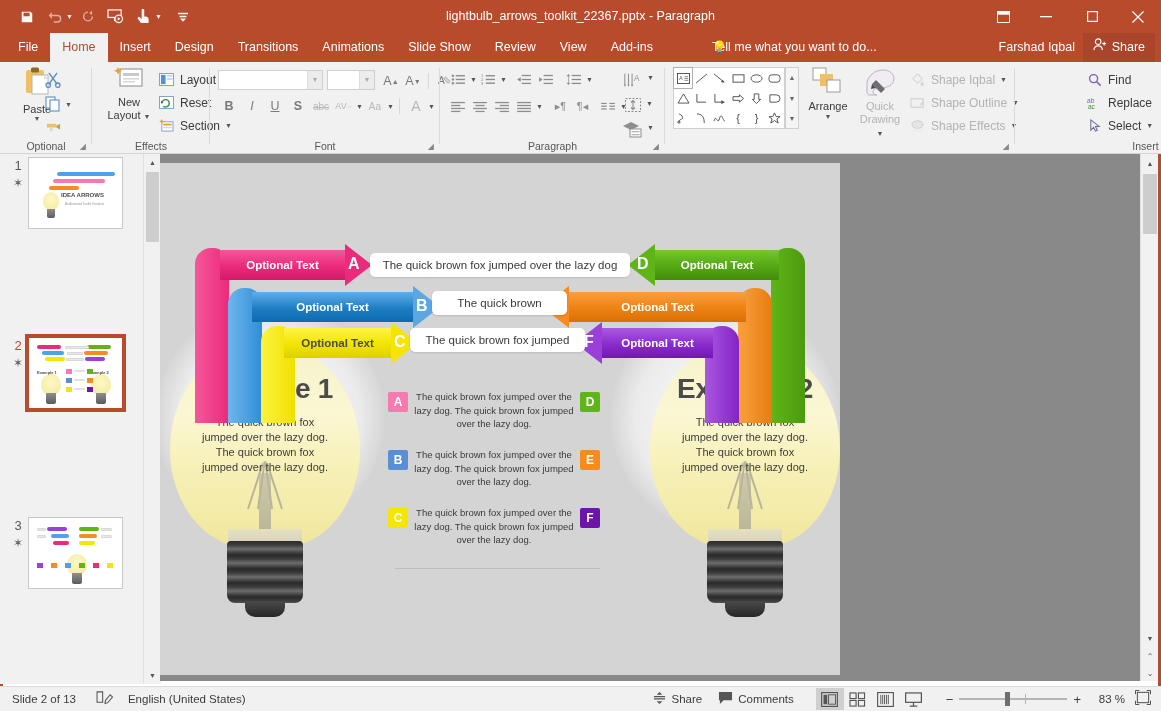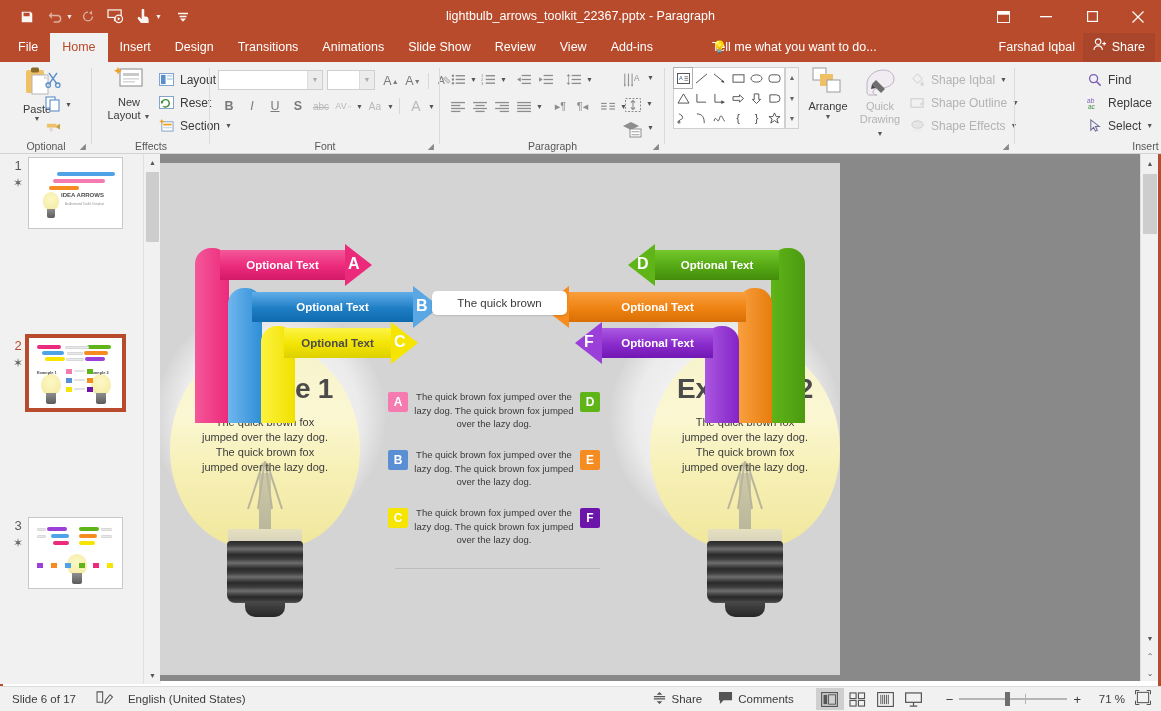--- a/index.html
+++ b/index.html
@@ -1060,21 +1060,23 @@
     <div class="head" style="left:382px; top:123px; border-right:27px solid #f68b1f;"></div>
     <div class="head-letter" style="left:391px; top:134px;">E</div>
 
     <div class="pipe-v" style="left:545px; top:163px; height:97px; background:linear-gradient(90deg,#a957e0,#8423c6);"></div>
     <div class="bar" style="left:442px; top:165px; width:111px; background:linear-gradient(180deg,#ab5ae2 0%,#8a2bcc 55%,#7117b3 100%);">
       <div class="bar-txt">Optional Text</div>
     </div>
     <div class="head" style="left:415px; top:159px; border-right:27px solid #9a3fd8;"></div>
     <div class="head-letter" style="left:424px; top:170px;">F</div>
 
+    <div class="callout" style="left:210px; top:90px; width:260px; height:24px;">The quick brown fox jumped over the lazy dog</div>
     <div class="callout" style="left:272px; top:128px; width:135px; height:24px;">The quick brown</div>
+    <div class="callout" style="left:250px; top:165px; width:175px; height:24px;">The quick brown fox jumped</div>
 
     <div class="legend-row" style="left:228px; top:227px; width:218px;">
       <div class="badge" style="background:#f47ab0; margin-top:2px;">A</div>
       <div class="legend-txt" style="width:160px; margin:0 6px;">The quick brown fox jumped over the lazy dog. The quick brown fox jumped over the lazy dog.</div>
       <div class="badge" style="background:#5fb518; margin-top:2px;">D</div>
     </div>
 
     <div class="legend-row" style="left:228px; top:285px; width:218px;">
       <div class="badge" style="background:#5b8fd4; margin-top:2px;">B</div>
       <div class="legend-txt" style="width:160px; margin:0 6px;">The quick brown fox jumped over the lazy dog. The quick brown fox jumped over the lazy dog.</div>
@@ -1093,21 +1095,21 @@
   <div class="v-scroll">
     <div class="vs-btn" style="top:0">▲</div>
     <div class="vs-thumb"></div>
     <div class="vs-btn" style="bottom:34px">▼</div>
     <div class="vs-extra" style="bottom:17px">⌃</div>
     <div class="vs-extra" style="bottom:0">⌄</div>
   </div>
 
   <div class="statusbar">
     <div style="width:12px"></div>
-    <div class="sb-text">Slide 6 of 17</div>
+    <div class="sb-text">Slide 2 of 13</div>
     <div style="width:20px"></div>
     <div>
       <svg width="18" height="15" viewBox="0 0 19 16">
           <path d="M1 2h6v11H1z" fill="none" stroke="#555" stroke-width="1.1"></path>
           <path d="M10 11 15 5l2.5 2.5-5 6-3 1z" fill="none" stroke="#555" stroke-width="1.1"></path>
         </svg>
     </div>
     <div style="width:14px"></div>
     <div class="sb-text">English (United States)</div>
 
@@ -1160,21 +1162,21 @@
         </svg>
     </div>
 
     <div style="width:12px"></div>
     <div class="sb-text" style="font-size:13px;padding:0 6px">−</div>
     <div class="zoom-track">
       <div class="zoom-mid"></div>
       <div class="zoom-handle"></div>
     </div>
     <div class="sb-text" style="font-size:13px;padding:0 6px">+</div>
-    <div class="sb-text" style="min-width:38px;text-align:right">71 %</div>
+    <div class="sb-text" style="min-width:38px;text-align:right">83 %</div>
     <div style="width:10px"></div>
     <div>
       <svg width="16" height="15" viewBox="0 0 17 16">
           <rect x="2.5" y="2.5" width="12" height="11" fill="none" stroke="#555" stroke-width="1.1"></rect>
           <path d="M0.5 0.5h4M0.5 0.5v4M16.5 0.5h-4M16.5 0.5v4M0.5 15.5h4M0.5 15.5v-4M16.5 15.5h-4M16.5 15.5v-4" stroke="#555" stroke-width="1.1"></path>
         </svg>
     </div>
     <div style="width:10px"></div>
   </div>
 

